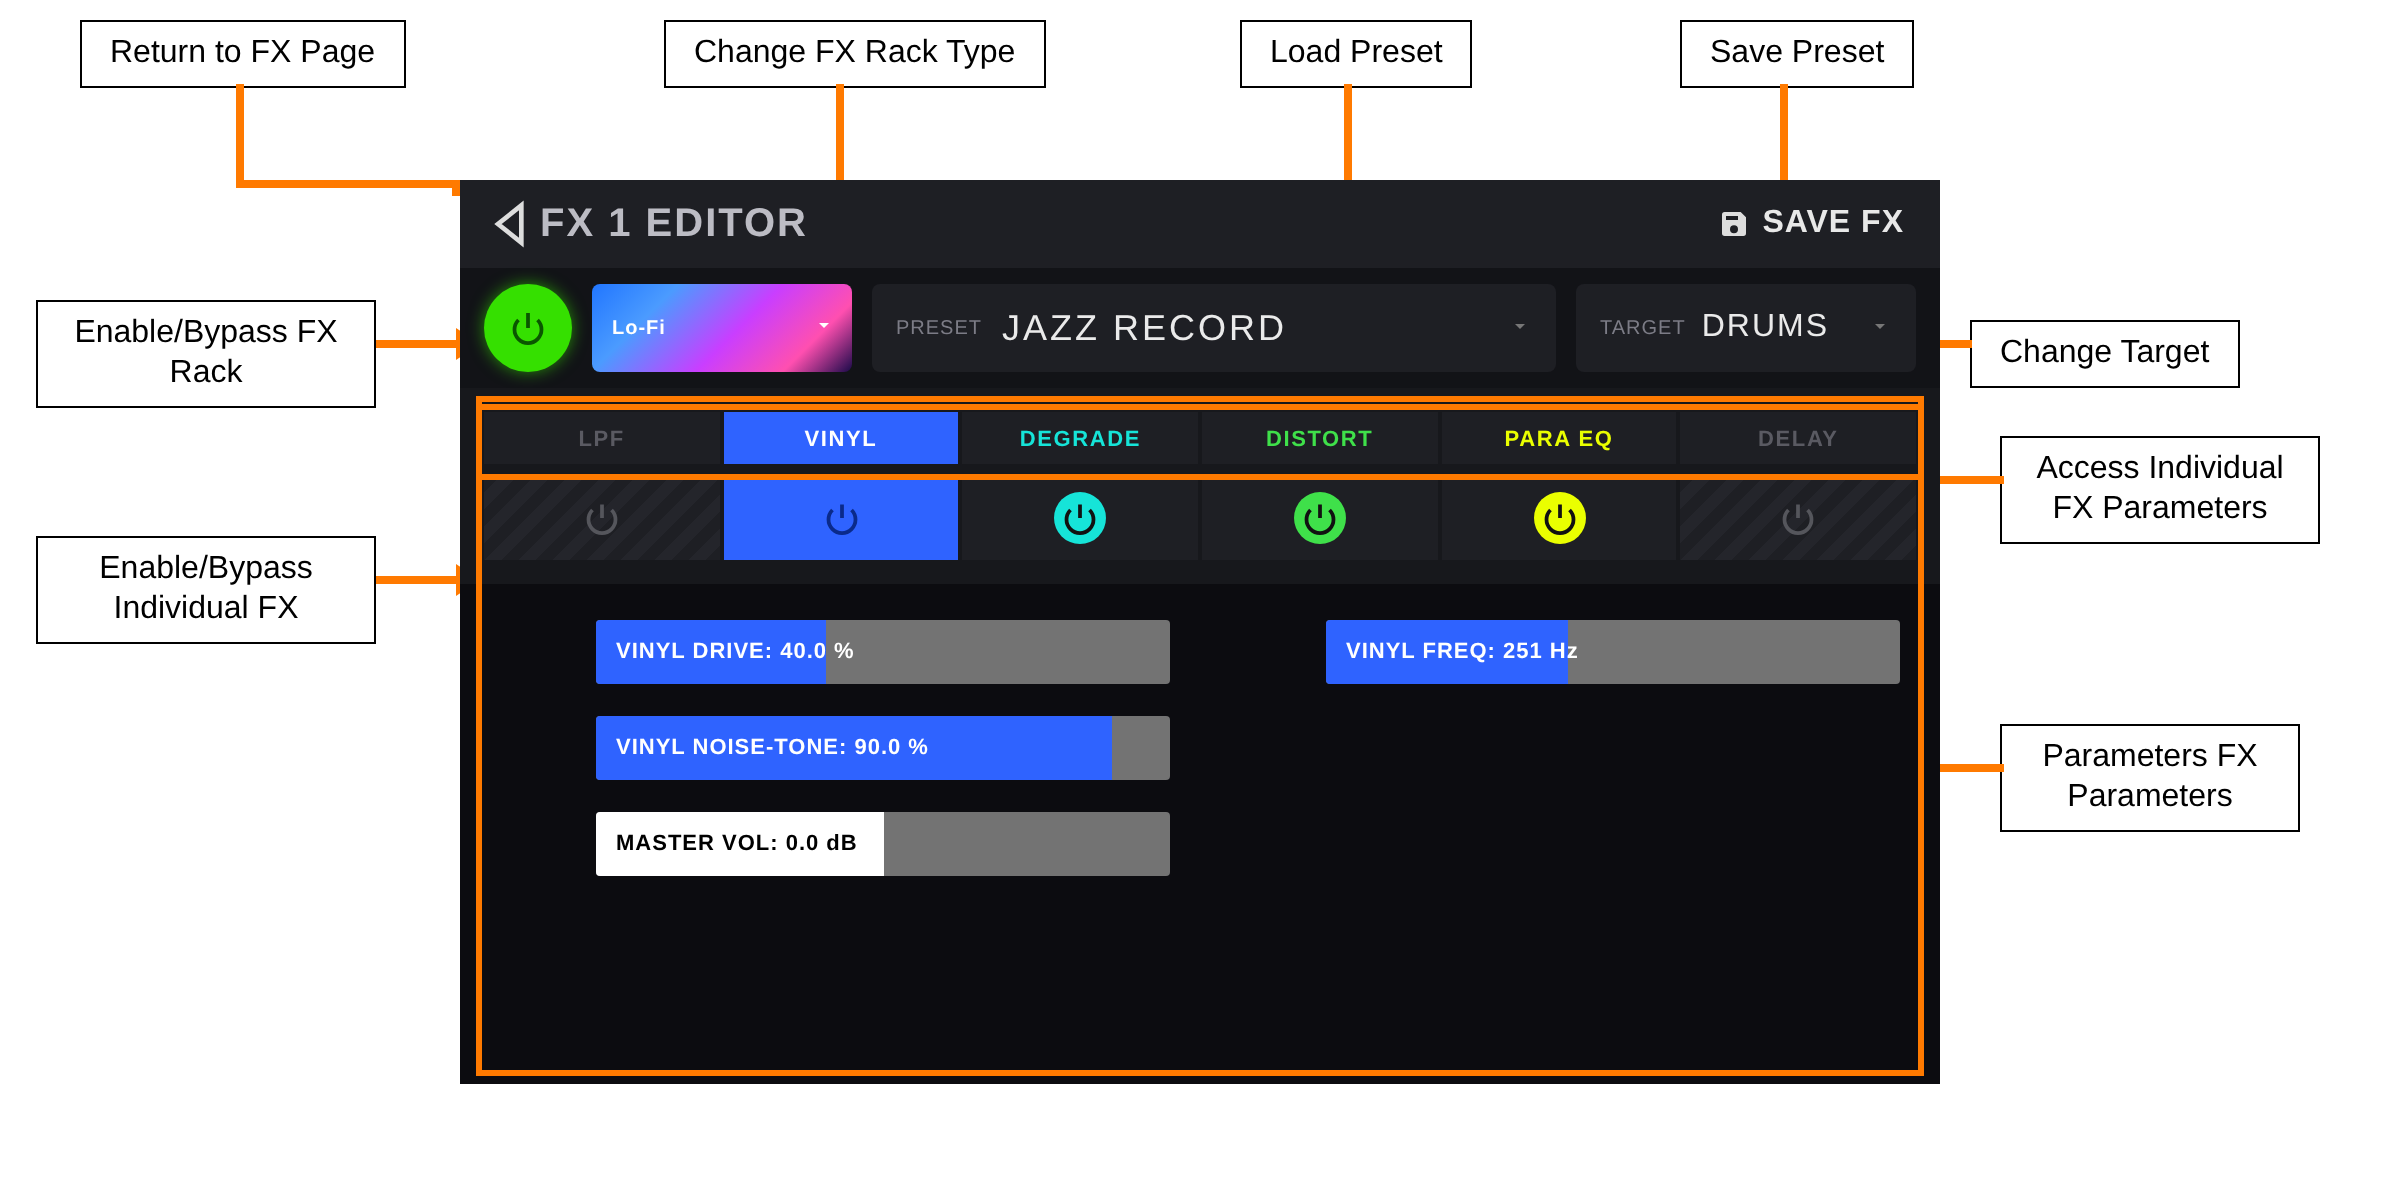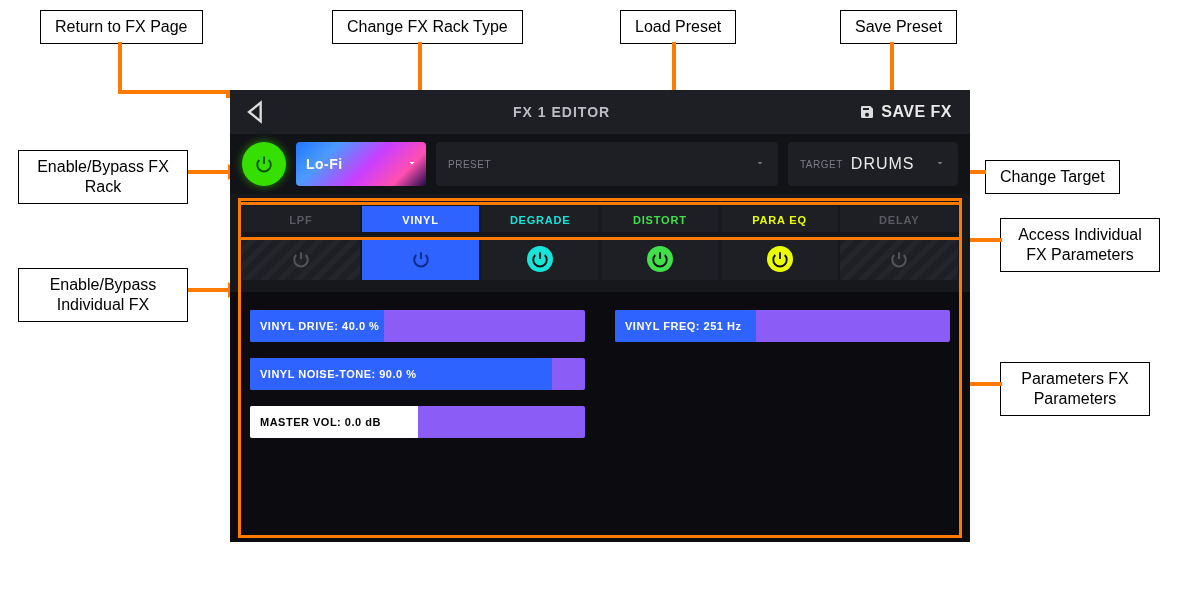--- a/index.html
+++ b/index.html
@@ -59,22 +59,22 @@
     align-items: center;
     padding: 0 12px;
   }
   .back-btn {
     width: 28px; height: 28px;
     display:flex;align-items:center;justify-content:center;
     cursor:pointer;
   }
   .hdr-title {
     flex: 1;
-    text-align: center;
-    font-size: 14px;
+    text-align: left;
+    font-size: 20px;
     color: #bcbcc4;
     letter-spacing: 1px;
     font-weight: 600;
   }
   .save-btn {
     display:flex;align-items:center;gap:6px;
     font-size:16px;font-weight:700;letter-spacing:.5px;
     color:#e8e8e8;cursor:pointer;
     padding:4px 6px;
   }
@@ -96,21 +96,21 @@
     cursor:pointer;
     box-shadow:0 0 8px rgba(53,224,0,.6);
   }
   .rack-type {
     width:130px;height:44px;
     border-radius:4px;
     background:linear-gradient(135deg,#2176ff 0%,#4b9bff 25%,#c93eff 55%,#ff4fb0 80%,#1a0a4a 100%);
     position:relative;
     display:flex;align-items:center;
     padding-left:10px;
-    color:#fff;font-weight:600;font-size:14px;letter-spacing:.5px;
+    color:#fff;font-weight:600;font-size:10px;letter-spacing:.5px;
     cursor:pointer;
   }
   .rack-type .chev {
     position:absolute;right:8px;top:50%;transform:translateY(-50%);
   }
   .preset {
     flex:1;height:44px;background:#1e1f24;border-radius:4px;
     display:flex;align-items:center;padding:0 12px;cursor:pointer;text-align:center;
   }
   .preset .lbl{font-size:10px;color:#7c7c86;letter-spacing:.5px;margin-right:10px;}
@@ -179,24 +179,25 @@
     min-height:250px;
   }
   .param-grid{
     display:grid;
     grid-template-columns:1fr 1fr;
     gap:16px 30px;
   }
   .slider{
     position:relative;
     height:32px;
-    background:#8b5cf6;
+    background:#737373;
     border-radius:2px;
     overflow:hidden;
     cursor:pointer;
+    margin-left:48px;
   }
   .slider .fill{
     position:absolute;left:0;top:0;bottom:0;
     background:#2f63ff;
   }
   .slider.white .fill{background:#fff;}
   .slider .txt{
     position:absolute;left:10px;top:0;bottom:0;
     display:flex;align-items:center;
     font-size:11px;font-weight:700;letter-spacing:.5px;
@@ -288,20 +289,21 @@
         </svg>
     </div>
     <div class="rack-type">
       <span>Lo-Fi</span>
       <span class="chev"><svg viewBox="0 0 24 24" fill="#fff">
             <path d="M7 10l5 5 5-5z"></path>
           </svg></span>
     </div>
     <div class="preset">
       <span class="lbl">PRESET</span>
+      <span class="val">JAZZ RECORD</span>
       <span class="chev"><svg viewBox="0 0 24 24" fill="#777">
             <path d="M7 10l5 5 5-5z"></path>
           </svg></span>
     </div>
     <div class="target">
       <span class="lbl">TARGET</span>
       <span class="val">DRUMS</span>
       <span class="chev"><svg viewBox="0 0 24 24" fill="#777">
             <path d="M7 10l5 5 5-5z"></path>
           </svg></span>

